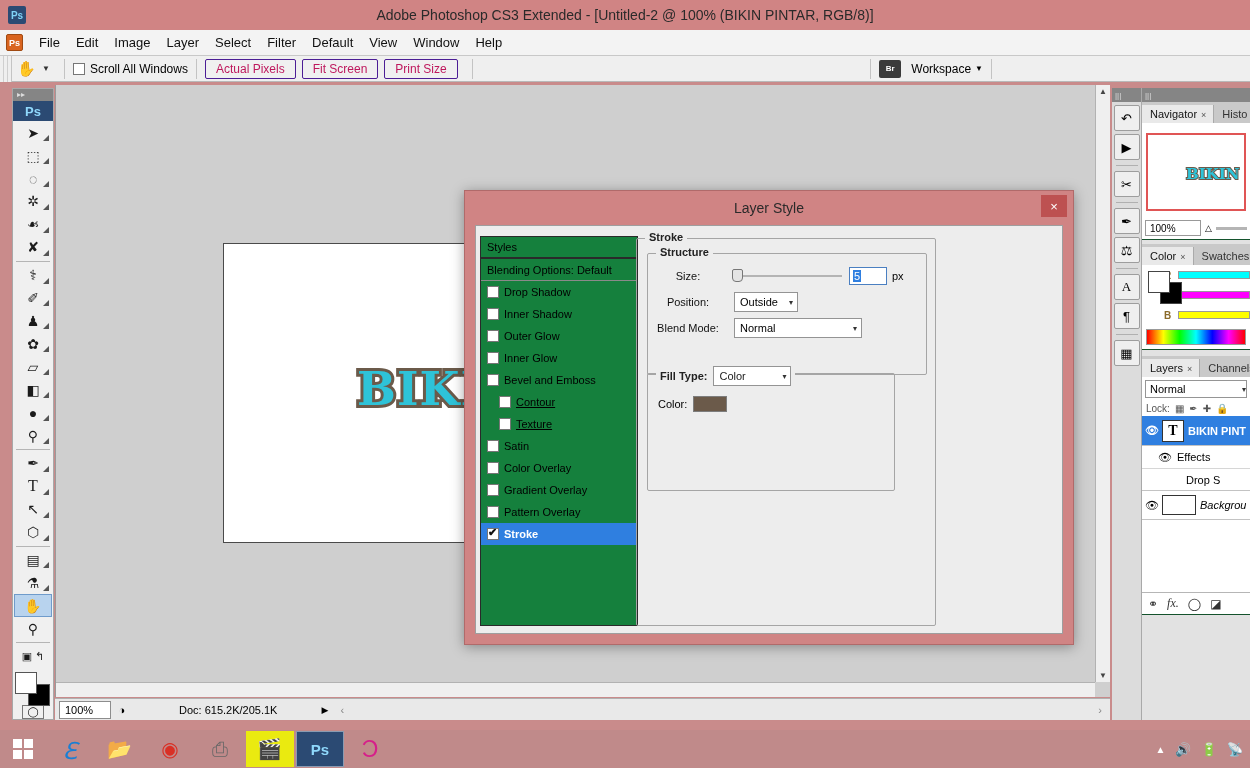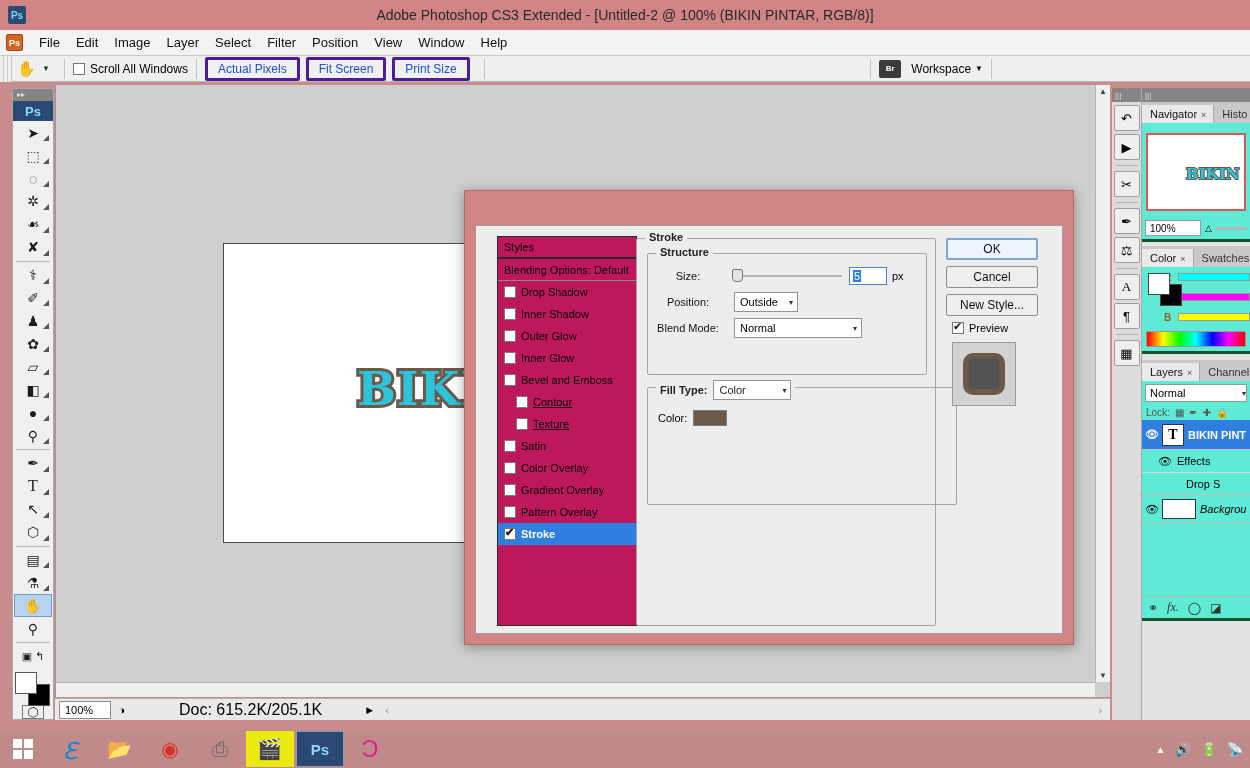--- a/index.html
+++ b/index.html
@@ -65,22 +65,22 @@
   .opt-check { display: flex; align-items: center; gap: 5px; font-size: 12px; }
   .cbox {
     width: 12px; height: 12px; background: #fff; border: 1px solid #767676;
     display: inline-block; position: relative;
   }
   .cbox.checked::after {
     content: "\2714"; position: absolute; left: 0px; top: -3px;
     font-size: 11px; color: #111;
   }
   .opt-btn {
-    border: 3px solid #4c1d95; background: #f0f0f0; border-radius: 2px;
-    padding: 2px 10px; font-size: 12px; margin-right: 6px; color: #1d4ed8;
+    border: 1px solid #4c1d95; background: #f0f0f0; border-radius: 2px;
+    padding: 2px 10px; font-size: 12px; margin-right: 6px; color: #be185d;
   }
   .br-icon {
     width: 22px; height: 18px; background: #3a3a3a; color: #fff;
     font-size: 8px; font-weight: bold; border-radius: 2px;
     display: flex; align-items: center; justify-content: center; margin-right: 10px; text-align: center;
   }
   .workspace-btn { font-size: 12px; display: flex; align-items: center; gap: 4px; }
 
   
   .toolbox {
@@ -149,21 +149,21 @@
   .statusbar {
     position: absolute; left: 55px; top: 698px; width: 1055px; height: 22px;
     background: #e9e9e9; border-top: 1px solid #b0b0b0;
     display: flex; align-items: center; font-size: 11px;
   }
   .zoom-field {
     width: 52px; height: 18px; background: #fff; border: 1px solid #8d8d8d;
     margin-left: 4px; display: flex; align-items: center; padding-left: 5px; font-size: 11px;
   }
   .sb-icon { width: 22px; text-align: center; font-size: 11px; }
-  .sb-doc { margin-left: 46px; font-size: 16px; }
+  .sb-doc { margin-left: 46px; font-size: 11px; }
 
   
   .rdock {
     position: absolute; left: 1112px; top: 88px; width: 138px; height: 632px;
     background: #e2e2e2;
   }
   .rdock-rail {
     position: absolute; left: 0; top: 0; width: 30px; height: 632px;
     background: #dcdcdc; border-right: 1px solid #a9a9a9;
   }
@@ -177,21 +177,21 @@
 
   .panelcol { position: absolute; left: 30px; top: 0; width: 108px; height: 632px; }
   .panel-handle { height: 14px; background: #858585; color: #ddd; font-size: 8px; display: flex; align-items: center; padding-left: 3px; }
   .tabrow { display: flex; background: #c9c9c9; height: 21px; align-items: flex-end; }
   .ptab {
     background: #c9c9c9; padding: 3px 7px 3px 8px; font-size: 11px; color: #333;
     border-right: 1px solid #aaa; white-space: nowrap;
   }
   .ptab.active { background: #e9e9e9; color: #111; }
   .ptab .x { font-size: 9px; margin-left: 4px; color: #555; }
-  .panel-body { background: #5eead4; border-bottom: 3px solid #14532d; }
+  .panel-body { background: #ffffff; border-bottom: 1px solid #14532d; }
 
   .nav-thumb {
     margin: 10px 4px 6px 4px; height: 78px; background: #fff;
     border: 2px solid #e05555; overflow: hidden; position: relative;
   }
   .nav-thumb .nt {
     position: absolute; left: 38px; top: 30px;
     font-family: "DejaVu Serif", serif; font-size: 15px; font-weight: bold;
     color: #2ec3d8; -webkit-text-stroke: 2px #6b5a4a; paint-order: stroke fill;
     white-space: nowrap;
@@ -240,39 +240,39 @@
   .dlg-close {
     position: absolute; right: 6px; top: 4px; width: 26px; height: 22px;
     background: #bd5151; color: #fff; font-size: 13px;
     display: flex; align-items: center; justify-content: center;
   }
   .dlg-body {
     position: absolute; left: 10px; top: 34px; right: 10px; bottom: 10px;
     background: #ededed; border: 1px solid #9e9e9e;
   }
   .styles-list {
-    position: absolute; left: 21px; top: 10px; width: 140px; height: 390px;
-    background: #be185d; border: 1px solid #2a2a2a;
+    position: absolute; left: 4px; top: 10px; width: 158px; height: 390px;
+    background: #15803d; border: 1px solid #2a2a2a;
   }
   .styles-head { height: 22px; font-size: 11px; padding: 4px 0 0 6px; border-bottom: 2px solid #2a2a2a; }
   .sl-item { height: 22px; display: flex; align-items: center; padding-left: 6px; font-size: 11px; gap: 5px; }
   .sl-item.blending { border-bottom: 1px solid #8a8a8a; }
   .sl-item.sel { background: #2f7fe0; color: #fff; font-weight: bold; }
   .sl-item.indent { padding-left: 18px; text-decoration: underline; }
 
   .fs {
     position: absolute; border: 1px solid #a5a5a5; border-radius: 2px;
   }
   .fs-legend {
     position: absolute; top: -8px; left: 8px; background: #ededed;
     padding: 0 4px; font-size: 11px; font-weight: bold; color: #222;
   }
   #fsStroke { left: 160px; top: 12px; width: 300px; height: 388px; }
   #fsStructure { left: 10px; top: 14px; width: 280px; height: 122px; }
-  #fsFill { left: 10px; top: 148px; width: 310px; height: 118px; }
+  #fsFill { left: 10px; top: 134px; width: 248px; height: 118px; }
 
   .frow { display: flex; align-items: center; height: 24px; margin-top: 2px; }
   .flabel { width: 86px; text-align: center; font-size: 11px; padding-right: 6px; color: #111; }
   .slider-track { width: 108px; height: 2px; background: #b4b4b4; position: relative; }
   .slider-knob {
     position: absolute; top: -6px; width: 11px; height: 13px;
     background: #e4e4e4; border: 1px solid #777; border-radius: 2px 2px 4px 4px;
   }
   .numfield {
     width: 38px; height: 18px; background: #fff; border: 1px solid #4a7fc1;
@@ -332,21 +332,21 @@
   </div>
 
   <div class="menubar">
     <div class="menu-ps-icon">Ps</div>
     <div class="menu-item">File</div>
     <div class="menu-item">Edit</div>
     <div class="menu-item">Image</div>
     <div class="menu-item">Layer</div>
     <div class="menu-item">Select</div>
     <div class="menu-item">Filter</div>
-    <div class="menu-item">Position</div>
+    <div class="menu-item">Default</div>
     <div class="menu-item">View</div>
     <div class="menu-item">Window</div>
     <div class="menu-item">Help</div>
   </div>
 
   <div class="optionsbar">
     <div class="opt-grip"></div>
     <div class="tool-preview">✋</div>
     <div class="opt-caret">▼</div>
     <div class="opt-sep"></div>
@@ -543,20 +543,24 @@
           <span>⚭</span>
           <span style="font-style:italic;font-family:'Liberation Serif',serif">fx.</span>
           <span>◯</span>
           <span>◪</span>
         </div>
       </div>
     </div>
   </div>
 
   <div class="dialog">
+    <div class="dlg-title">
+      <span class="t">Layer Style</span>
+      <div class="dlg-close">×</div>
+    </div>
     <div class="dlg-body">
 
       <div class="styles-list">
         <div class="styles-head">Styles</div>
         <div class="sl-item blending">
           <span>Blending Options: Default</span>
         </div>
         <div class="sl-item">
           <span class="cbox"></span>
           <span>Drop Shadow</span>
@@ -650,32 +654,20 @@
               <span class="sb-caret">▾</span>
             </span>
           </div>
           <div class="frow" style="margin-top:18px;padding-left:10px">
             <div style="font-size:11px">Color:</div>
             <div class="colorsw"></div>
           </div>
         </div>
       </div>
 
-      <div class="dlg-btns">
-        <div class="dbtn primary">OK</div>
-        <div class="dbtn">Cancel</div>
-        <div class="dbtn">New Style...</div>
-        <label class="prev-row">
-          <span class="cbox checked"></span>
-          <span>Preview</span>
-        </label>
-        <div class="prev-box">
-          <div class="prev-sq"></div>
-        </div>
-      </div>
     </div>
   </div>
 
   <div class="taskbar">
     <div class="start">
       <div class="win-logo">
           <i></i>
           <i></i>
           <i></i>
           <i></i>

